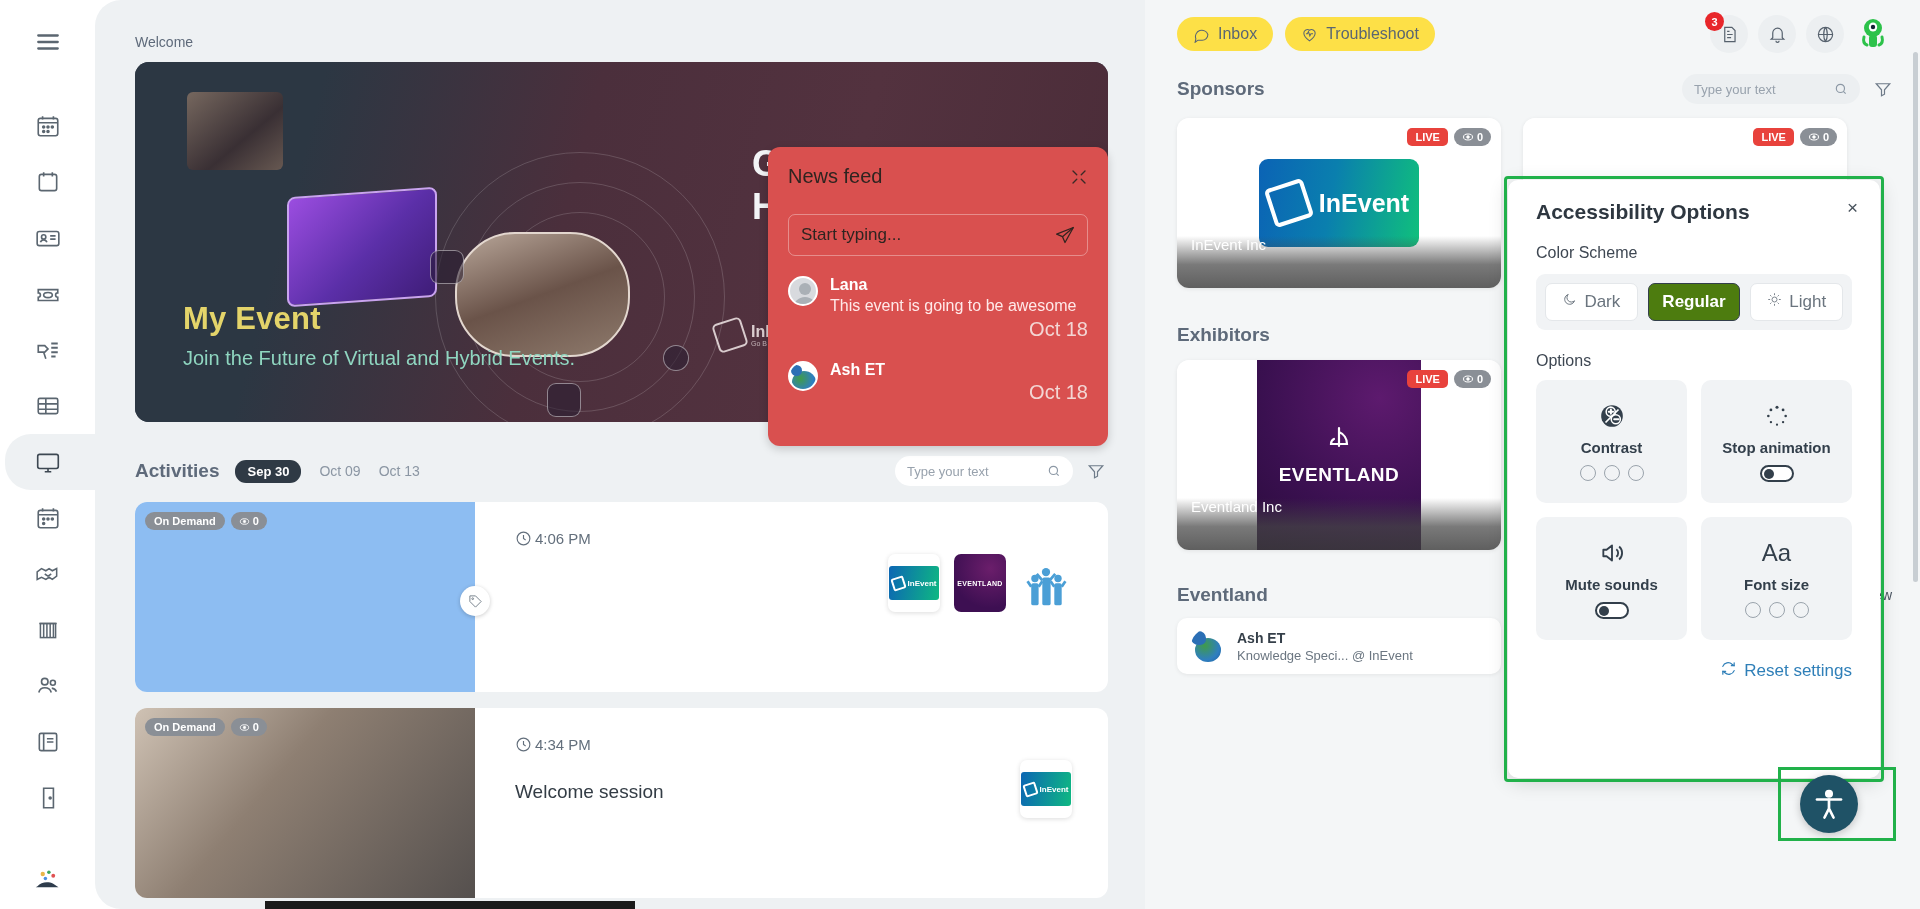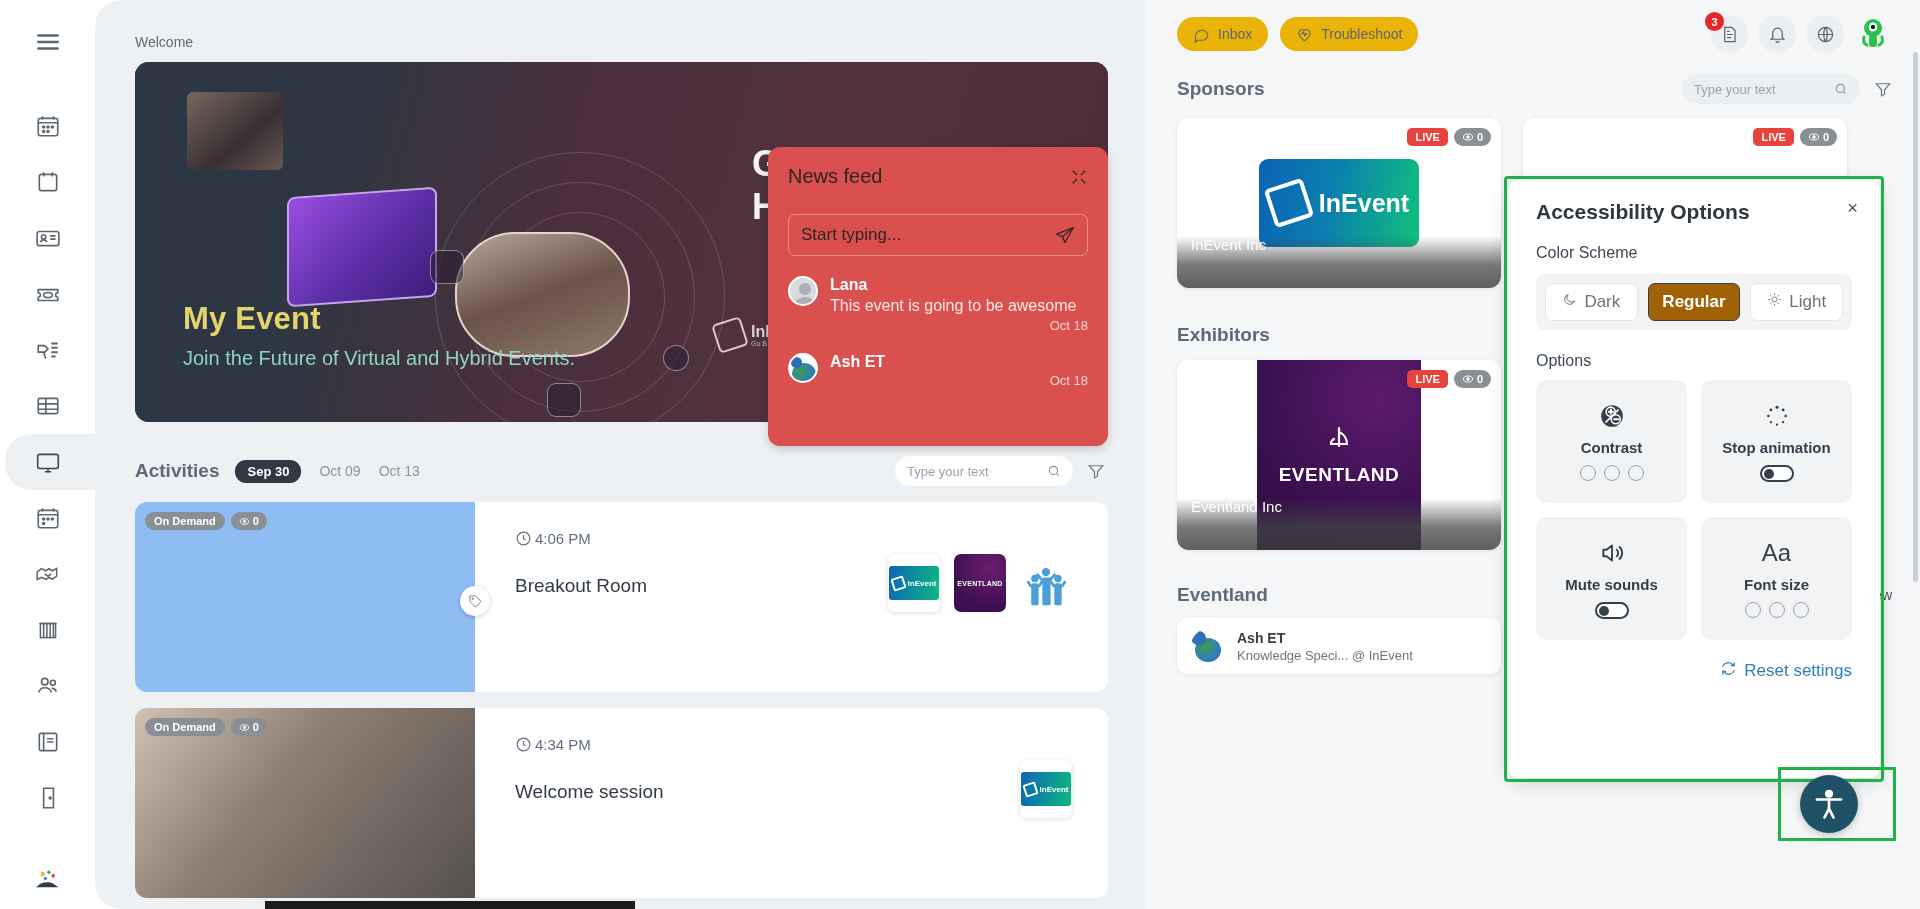--- a/index.html
+++ b/index.html
@@ -87,21 +87,21 @@
            background:#d8dade; border:2px solid #fff; position:relative; overflow:hidden;}
   .nf-av .hd { position:absolute; left:9px; top:5px; width:12px; height:12px; border-radius:50%; background:#aab0b6;}
   .nf-av .bd { position:absolute; left:3px; top:19px; width:24px; height:16px; border-radius:12px 12px 0 0; background:#aab0b6;}
   .nf-av.globe { background:#fff; }
   .nf-av.globe .g1 { position:absolute; left:2px; top:8px; width:24px; height:22px; border-radius:50%;
       background:radial-gradient(circle at 35% 35%, #3f9b4a, #2f7fc0 60%, #1f5f9e); }
   .nf-av.globe .g2 { position:absolute; left:1px; top:2px; width:11px; height:11px; border-radius:50%; background:#2b6fb5;}
   .nf-body { flex:1; }
   .nf-name { color:#fff; font-weight:700; font-size:16px; }
   .nf-msg { color:#ffe9e9; font-size:16px; line-height:1.25; margin-top:2px; }
-  .nf-date { color:#f3d6d4; font-size:13px; text-align:right; margin-top:2px;}
+  .nf-date { color:#f3d6d4; font-size:20px; text-align:right; margin-top:2px;}
 
   
   .act-bar { display:flex; align-items:center; padding:0 40px 0 40px; }
   .act-title { font-size:19px; color:#5e6a7a; font-weight:700; margin-right:16px;}
   .pill-day { background:#2f3a45; color:#fff; font-size:13px; font-weight:700;
               border-radius:11px; padding:4px 12px; }
   .tab-day { color:#8b96a3; font-size:14px; margin-left:18px; }
   .act-search-wrap { margin-left:auto; display:flex; align-items:center; gap:14px; }
   .search-box { width:178px; height:30px; background:#fff; border-radius:15px;
     display:flex; align-items:center; padding:0 12px; justify-content:space-between; }
@@ -136,22 +136,22 @@
   .lg-inevent .mk { width:13px; height:13px; border:2px solid #fff; border-radius:2px; transform:rotate(-18deg);}
   .lg-inevent .tx { color:#fff; font-size:8px; font-weight:700;}
   .lg-eventland { width:52px; height:58px; border-radius:7px;
         background:radial-gradient(circle at 70% 25%, #6b1e6b, #3d0f52 70%);
         display:flex; align-items:center; justify-content:center; color:#fff; font-size:7px; font-weight:800; letter-spacing:.3px;}
   .lg-people { width:52px; height:58px; border-radius:7px; background:#fff; display:flex; align-items:flex-end; justify-content:center;}
 
   
   .right-col { flex:1; height:909px; background:#f4f6f7; position:relative; overflow:hidden;}
   .topbar { height:68px; display:flex; align-items:center; padding:0 28px 0 32px; }
-  .tb-btn { height:34px; border-radius:17px; background:#eab308; display:flex; align-items:center;
-    gap:8px; padding:0 16px; color:#5a6672; font-size:14px; margin-right:12px;}
+  .tb-btn { height:34px; border-radius:17px; background:#fde047; display:flex; align-items:center;
+    gap:8px; padding:0 16px; color:#5a6672; font-size:16px; margin-right:12px;}
   .tb-btn svg { width:17px; height:17px;}
   .tb-right { margin-left:auto; display:flex; align-items:center; gap:10px;}
   .tb-ic { width:38px; height:38px; border-radius:50%; background:#eceff1; display:flex;
            align-items:center; justify-content:center; color:#56616d; position:relative;}
   .tb-ic svg { width:19px; height:19px;}
   .tb-badge { position:absolute; top:-3px; left:-5px; background:#e8262a; color:#fff;
     font-size:11px; font-weight:700; border-radius:50%; width:19px; height:19px;
     display:flex; align-items:center; justify-content:center;}
   .avatar-alien { width:38px; height:38px; position:relative;}
 
@@ -210,21 +210,21 @@
     border:3px solid #21b14a; border-radius:4px; z-index:41; pointer-events:none;
   }
   .a11y-title { font-size:21px; font-weight:700; color:#2e3740; }
   .a11y-close { position:absolute; right:22px; top:18px; font-size:19px; color:#4a545e; line-height:1;}
   .a11y-sublabel { font-size:16px; color:#3e4752; margin-top:20px; }
   .scheme-group { margin-top:12px; background:#f1f3f5; border-radius:9px; padding:9px;
     display:flex; gap:10px; }
   .scheme-btn { flex:1; height:38px; border-radius:7px; background:#fff; display:flex;
     align-items:center; justify-content:center; gap:7px; color:#6a747e; font-size:17px;
     border:1px solid #e4e7ea; }
-  .scheme-btn.active { background:#a16207; color:#fff; font-weight:700; border-color:#333f4b;}
+  .scheme-btn.active { background:#4d7c0f; color:#fff; font-weight:700; border-color:#333f4b;}
   .scheme-btn svg { width:15px; height:15px;}
 
   .opt-label { font-size:16px; color:#3e4752; margin-top:22px;}
   .opt-grid { margin-top:10px; display:grid; grid-template-columns:1fr 1fr; gap:14px;}
   .opt-card { background:#f1f3f5; border-radius:10px; height:123px; display:flex;
     flex-direction:column; align-items:center; justify-content:center; gap:9px;}
   .opt-icon { height:28px; display:flex; align-items:center; justify-content:center; color:#333f4b;}
   .opt-icon svg{ width:26px; height:26px;}
   .opt-name { font-size:15px; color:#333f4b; font-weight:700;}
   .radio-row { display:flex; gap:8px; }
@@ -473,21 +473,20 @@
           </svg>
       </div>
       <div class="act-body">
         <div class="act-time">
           <svg viewBox="0 0 24 24" fill="none" stroke="currentColor" stroke-width="1.6">
               <circle cx="12" cy="12" r="9"></circle>
               <path d="M12 7v5l3 2"></path>
             </svg>
           <span>4:06 PM</span>
         </div>
-        <div class="act-name">Breakout Room</div>
         <div class="act-logos">
           <div class="lg">
               <div class="lg-inevent">
                 <div class="mk"></div>
                 <div class="tx">InEvent</div>
               </div>
             </div>
           <div class="lg-eventland">EVENTLAND</div>
           <div class="lg-people">
             <svg viewBox="0 0 52 58" width="48" height="54">

